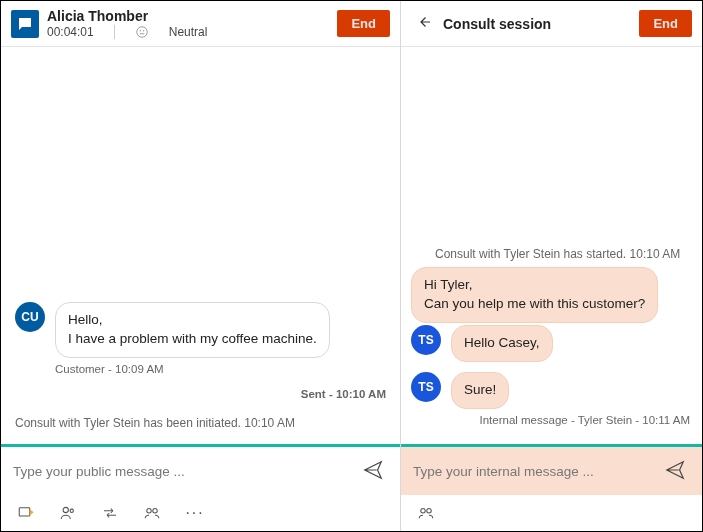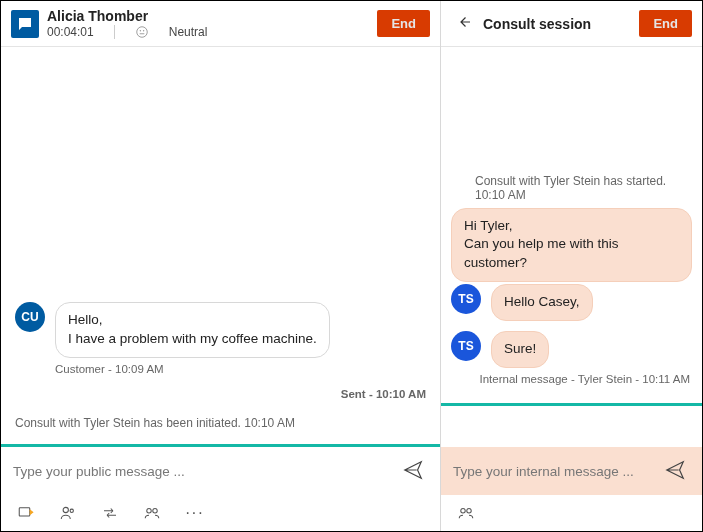--- a/index.html
+++ b/index.html
@@ -17,21 +17,21 @@
     display: flex;
     width: 100%;
     height: 100%;
   }
   .panel {
     display: flex;
     flex-direction: column;
     height: 100%;
     position: relative;
   }
-  .panel-left { width: 440px; border-right: 1px solid #d8d8d8; }
+  .panel-left { width: 400px; border-right: 1px solid #d8d8d8; }
   .panel-right { flex: 1; }
   
   .header {
     display: flex;
     align-items: center;
     height: 46px;
     padding: 0 10px;
     border-bottom: 1px solid #e4e4e4;
   }
   .chat-icon-box {
@@ -73,21 +73,21 @@
     justify-content: flex-end;
   }
   .body-right { padding: 12px 10px 8px 10px; }
   .system-text {
     font-size: 12px;
     color: #666;
     margin: 6px 0;
   }
   .system-text.center { text-align: left; margin-left: 24px; }
   .msg-row { display: flex; align-items: flex-start; margin-bottom: 2px; }
-  .msg-row.out { justify-content: flex-end; }
+  .msg-row.out { justify-content: flex-start; }
   .avatar {
     width: 30px; height: 30px;
     border-radius: 50%;
     background: #005ba1;
     color: #fff;
     font-size: 12px;
     font-weight: 600;
     display: flex; align-items: center; justify-content: center;
     flex-shrink: 0;
     margin-right: 10px;
@@ -117,21 +117,21 @@
   .composer {
     border-top: 3px solid #14b8a6;
     padding: 0;
   }
   .composer-inner {
     display: flex;
     align-items: center;
     height: 48px;
     padding: 0 12px;
   }
-  .composer-inner.internal { background: #fadfd0; margin-top: 41px; }
+  .composer-inner.internal { background: #fadfd0; }
   .composer-inner input {
     flex: 1;
     border: none;
     background: transparent;
     font-size: 13.5px;
     font-family: inherit;
     outline: none;
     color: #333;
   }
   .composer-inner input::placeholder { color: #777; }

